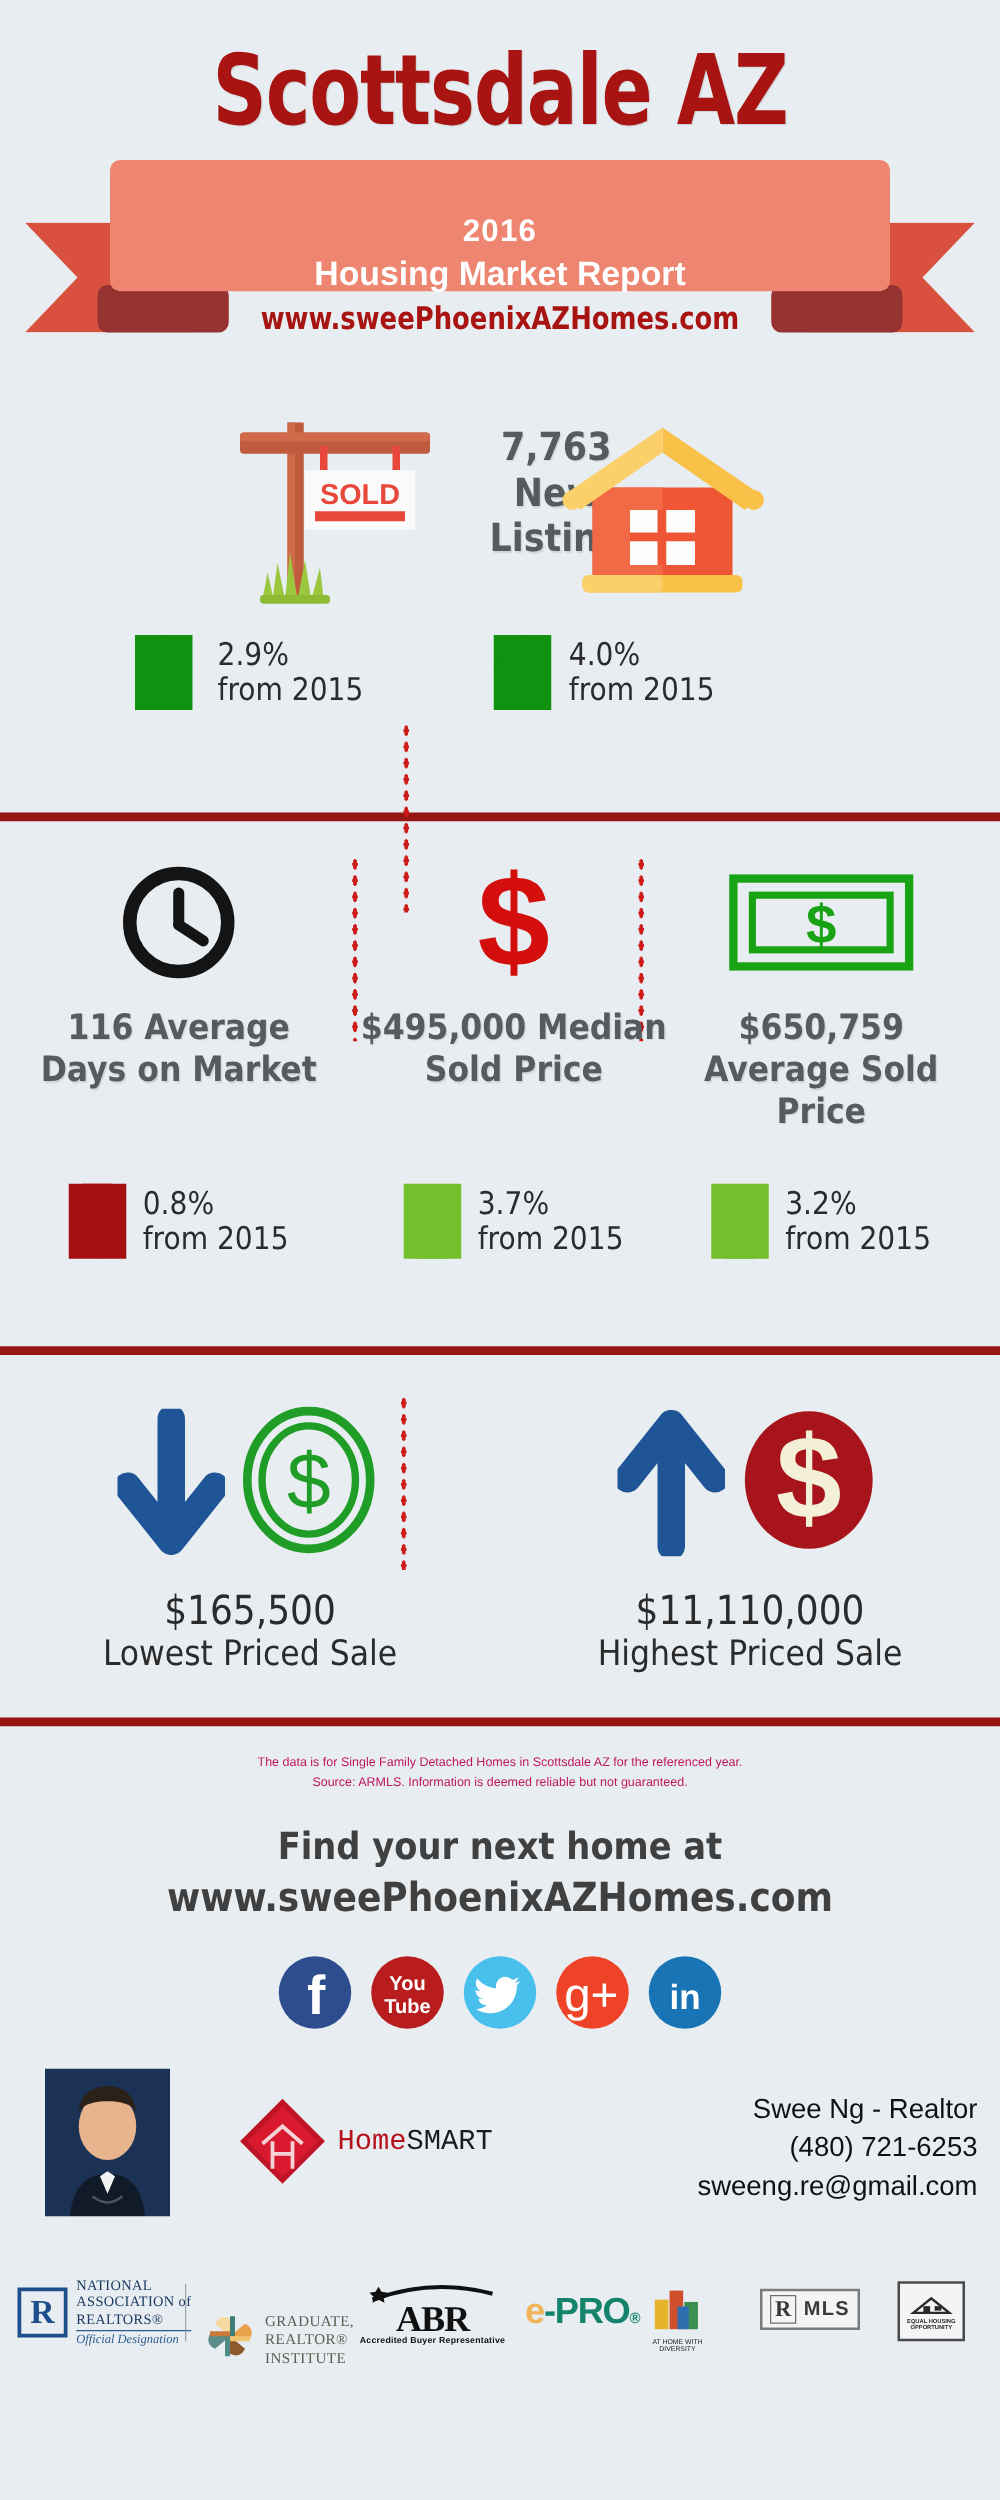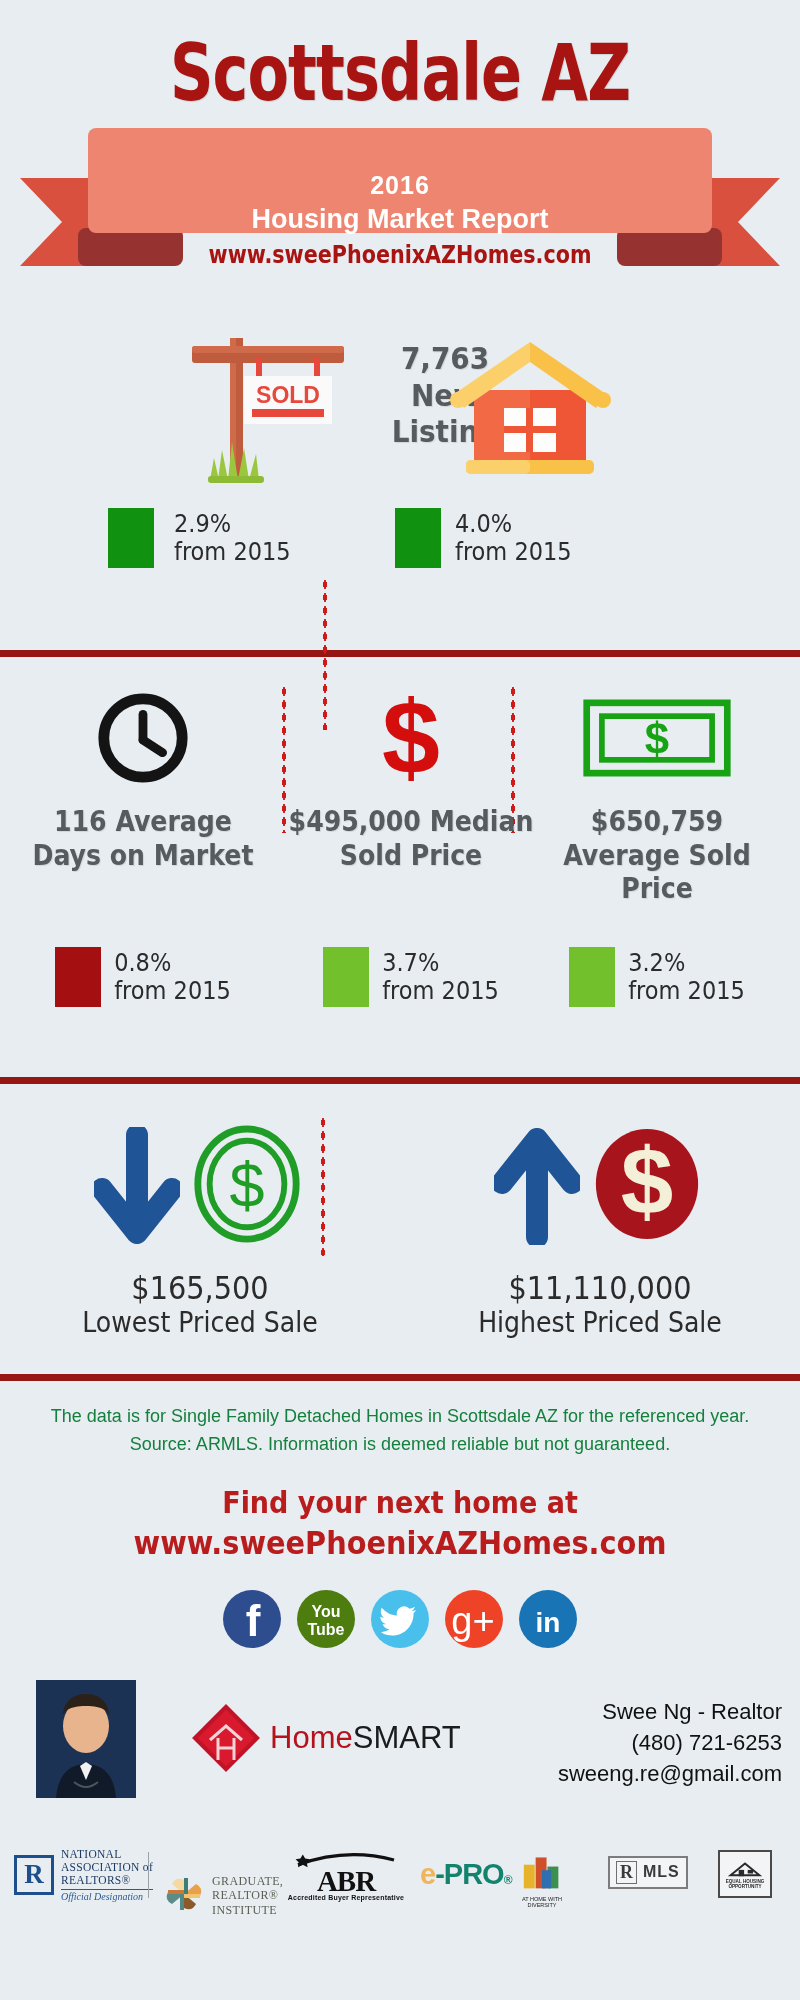--- a/index.html
+++ b/index.html
@@ -137,46 +137,46 @@
   .s3-cap {
     position:absolute; left:0; right:0; top:222px; text-align:center;
     font-family:"DejaVu Sans Condensed","Liberation Sans Narrow","Liberation Sans",sans-serif;
     font-size:28px; color:#2b2b2b;
   }
   .big-arrow-down, .big-arrow-up { width:86px; height:118px; position:relative; }
   .big-arrow-down svg, .big-arrow-up svg { width:100%; height:100%; }
 
   
   .footnote {
-    text-align:center; font-size:18px; color:#15803d; line-height:1.55;
+    text-align:center; font-size:10px; color:#be185d; line-height:1.55;
     padding-top:22px;
     font-family:"Liberation Sans", sans-serif;
   }
   .cta {
     text-align:center; margin-top:26px;
     font-family:"DejaVu Sans Condensed","Liberation Sans Narrow","Liberation Sans",sans-serif;
-    font-weight:bold; color:#b91c1c;
+    font-weight:bold; color:#404040;
   }
   .cta-l1 { font-size:30px; }
   .cta-l2 { font-size:32px; margin-top:4px; }
 
   .socials { display:flex; justify-content:center; gap:16px; margin-top:28px; }
   .soc { width:58px; height:58px; border-radius:50%; display:flex; align-items:center; justify-content:center; color:#fff; }
   .soc svg { display:block; }
 
   
   .contact { position:relative; height:150px; margin-top:32px; }
   .portrait {
     position:absolute; left:36px; top:0; width:100px; height:118px;
     background:linear-gradient(#25456b,#16253b);
     overflow:hidden;
   }
   .hs-logo { position:absolute; left:190px; top:22px; display:flex; align-items:center; gap:8px; }
   .hs-diamond { width:72px; height:72px; position:relative; }
-  .hs-text { font-family:Liberation Sans, sans-serif; font-size:31px; letter-spacing:0px; }
+  .hs-text { font-family:Liberation Mono, monospace; font-size:23px; letter-spacing:0px; }
   .hs-home { color:#b5121b; font-weight:normal; }
   .hs-smart { color:#1c1c1c; }
   .agent {
     position:absolute; right:18px; top:16px; text-align:right;
     font-size:22px; line-height:1.42; color:#111;
     font-family:"Liberation Sans", sans-serif;
   }
 
   .logos-bar { position:relative; height:78px; margin-top:8px; }
   .logo-item { position:absolute; top:10px; }
@@ -411,21 +411,21 @@
       <div class="cta-l1">Find your next home at</div>
       <div class="cta-l2">www.sweePhoenixAZHomes.com</div>
     </div>
 
     <div class="socials">
       <div class="soc" style="background:#2e4d8f;">
         <svg width="58" height="58" viewBox="0 0 58 58">
             <text x="30" y="46" font-family="Liberation Sans, sans-serif" font-weight="bold" font-size="44" fill="#fff" text-anchor="middle">f</text>
           </svg>
       </div>
-      <div class="soc" style="background:#4d7c0f;">
+      <div class="soc" style="background:#b91c1c;">
         <svg width="58" height="58" viewBox="0 0 58 58">
           <text x="29" y="27" font-family="Liberation Sans, sans-serif" font-weight="bold" font-size="16" fill="#fff" text-anchor="middle">You</text>
           <text x="29" y="45" font-family="Liberation Sans, sans-serif" font-weight="bold" font-size="16" fill="#fff" text-anchor="middle">Tube</text>
         </svg>
       </div>
       <div class="soc" style="background:#49c0ec;">
         <svg width="58" height="58" viewBox="0 0 58 58">
           <path d="M45 20c-1.5.7-3 1.1-4.6 1.3 1.6-1 2.9-2.6 3.5-4.5-1.6 1-3.4 1.7-5.3 2a7.4 7.4 0 0 0-12.6 6.8c-6.2-.3-11.6-3.3-15.3-7.8a7.4 7.4 0 0 0 2.3 9.9c-1.3 0-2.6-.4-3.7-1 0 3.6 2.6 6.6 6 7.3-1.2.3-2.5.4-3.7.1a7.4 7.4 0 0 0 6.9 5.1A14.8 14.8 0 0 1 10 42.3a21 21 0 0 0 11.3 3.3c13.6 0 21.2-11.4 21.2-21.3v-1A15 15 0 0 0 45 20z" fill="#fff"></path>
         </svg>
       </div>

